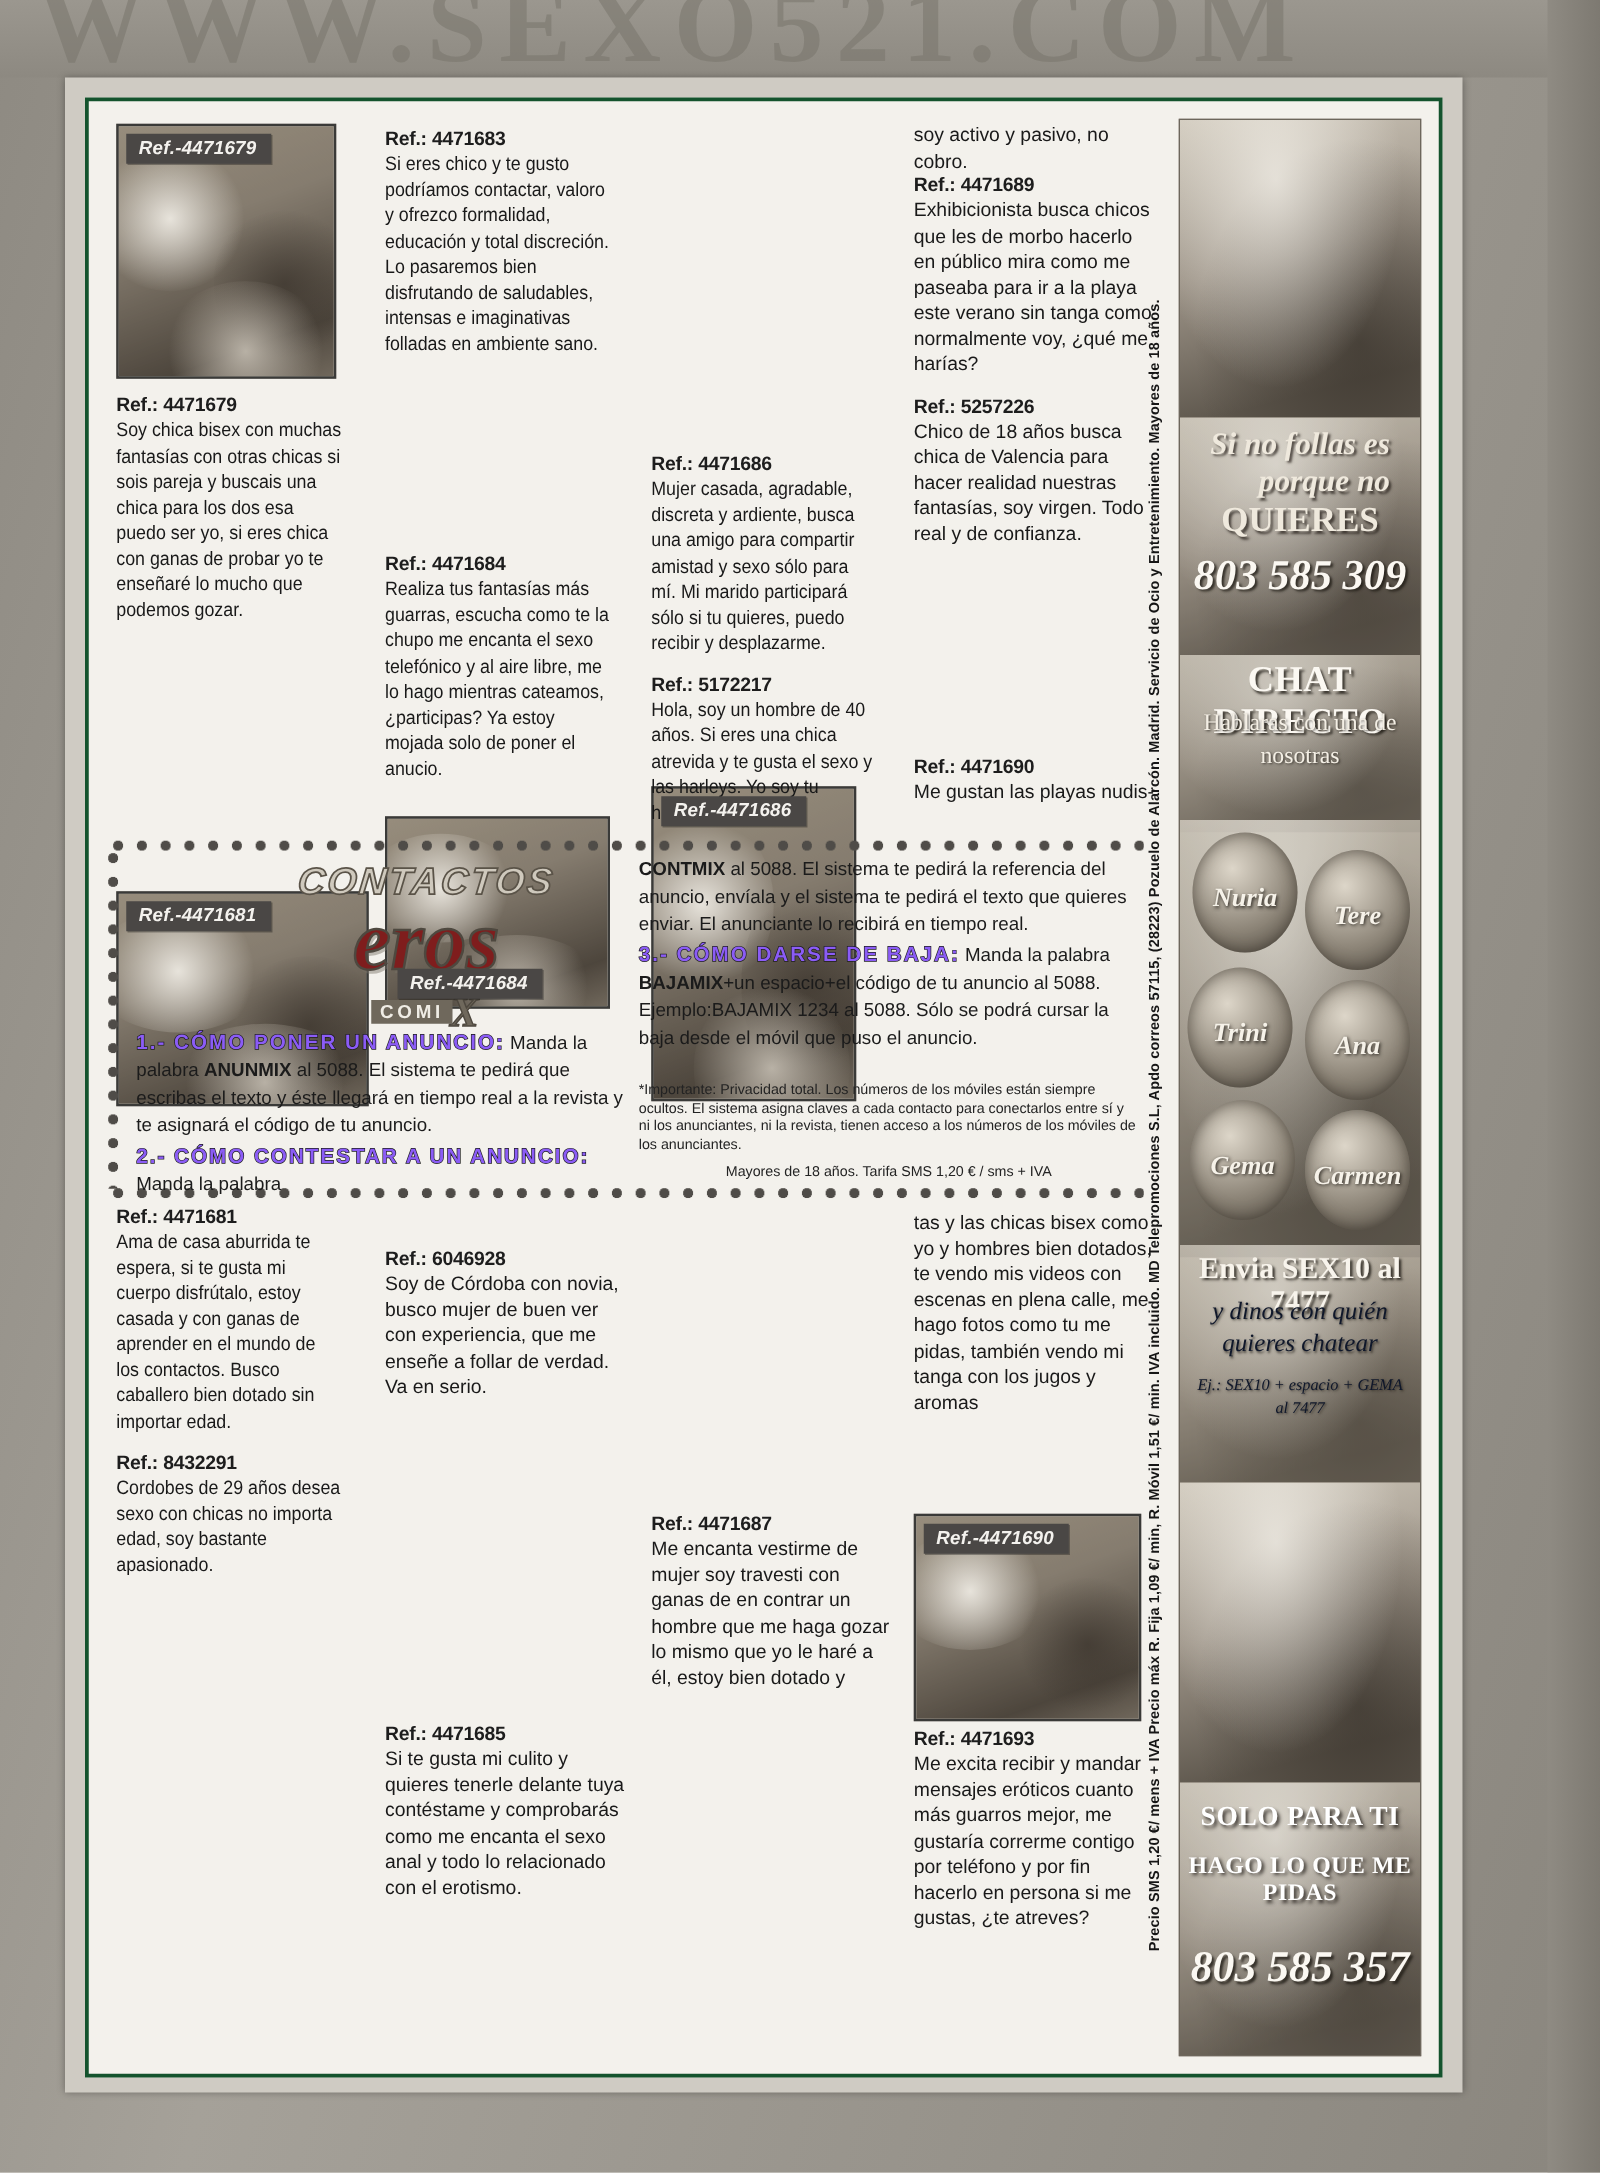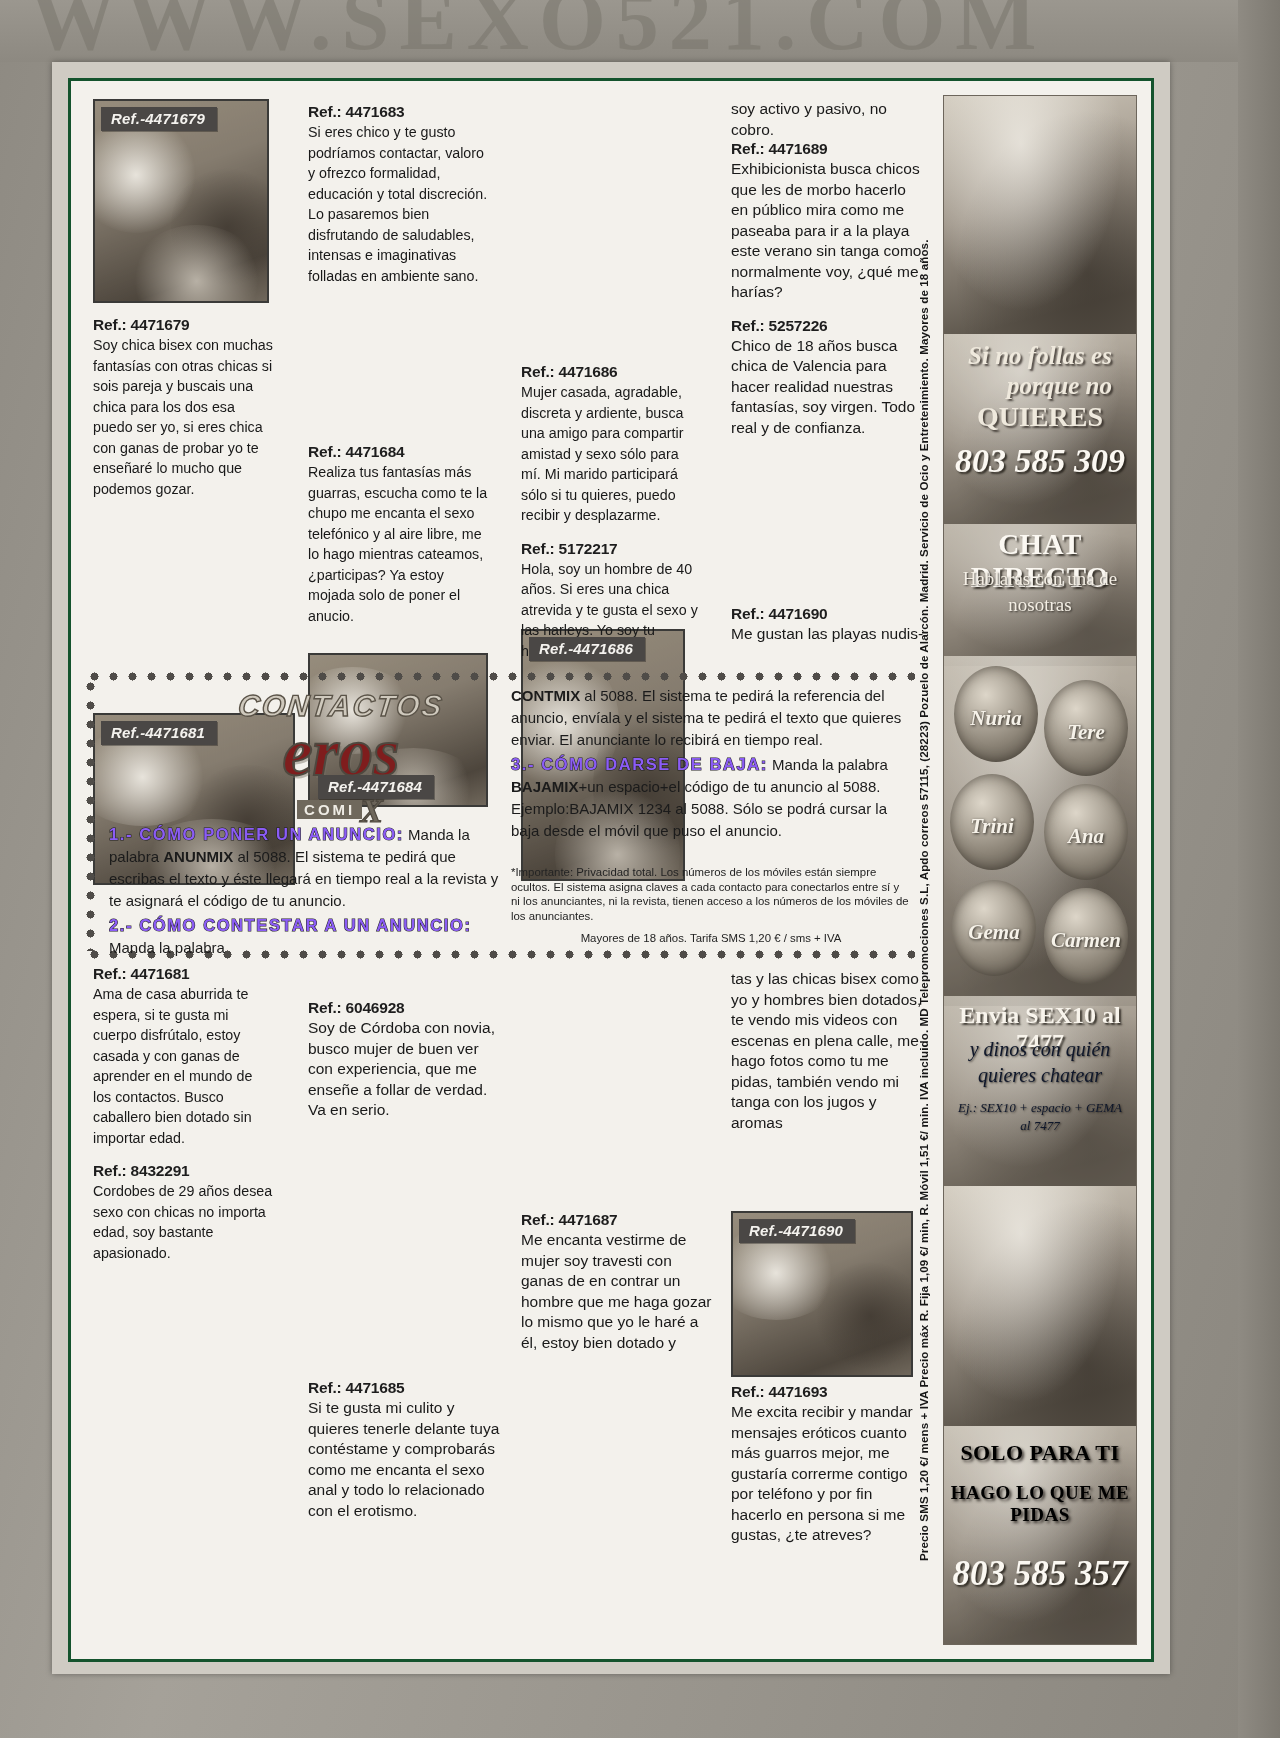--- a/index.html
+++ b/index.html
@@ -126,21 +126,21 @@
     background:radial-gradient(circle at 38% 30%,#ddd6c9,#8b8376 60%,#4f4940 100%);
     box-shadow:inset 0 0 12px rgba(40,34,28,.55);}
   .circ span{position:absolute;left:0;right:0;top:42%;
     font-family:"Liberation Serif",serif;font-style:italic;font-weight:bold;
     font-size:21px;color:#f6f2e9;text-align:center;
     text-shadow:1px 1px 3px rgba(20,16,12,.85);}
   .ad-envia{font-family:"Liberation Serif",serif;font-weight:bold;color:#f8f4ec;
     text-align:center;text-shadow:2px 2px 2px rgba(30,26,20,.8);}
   .ad-ital{font-family:"Liberation Serif",serif;font-style:italic;color:#0f172a;
     text-align:center;text-shadow:1px 1px 2px rgba(30,26,20,.7);}
-  .ad-solo{font-family:"Liberation Serif",serif;font-weight:bold;color:#000000;
+  .ad-solo{font-family:"Liberation Serif",serif;font-weight:bold;color:#ffffff;
     text-align:center;letter-spacing:.5px;
     text-shadow:2px 2px 3px rgba(25,20,16,.8);}
 </style>
 </head>
 <body>
 
 <div id="scan">
   <div id="topstrip">
     <div class="ghost">WWW.SEXO521.COM</div>
   </div>

